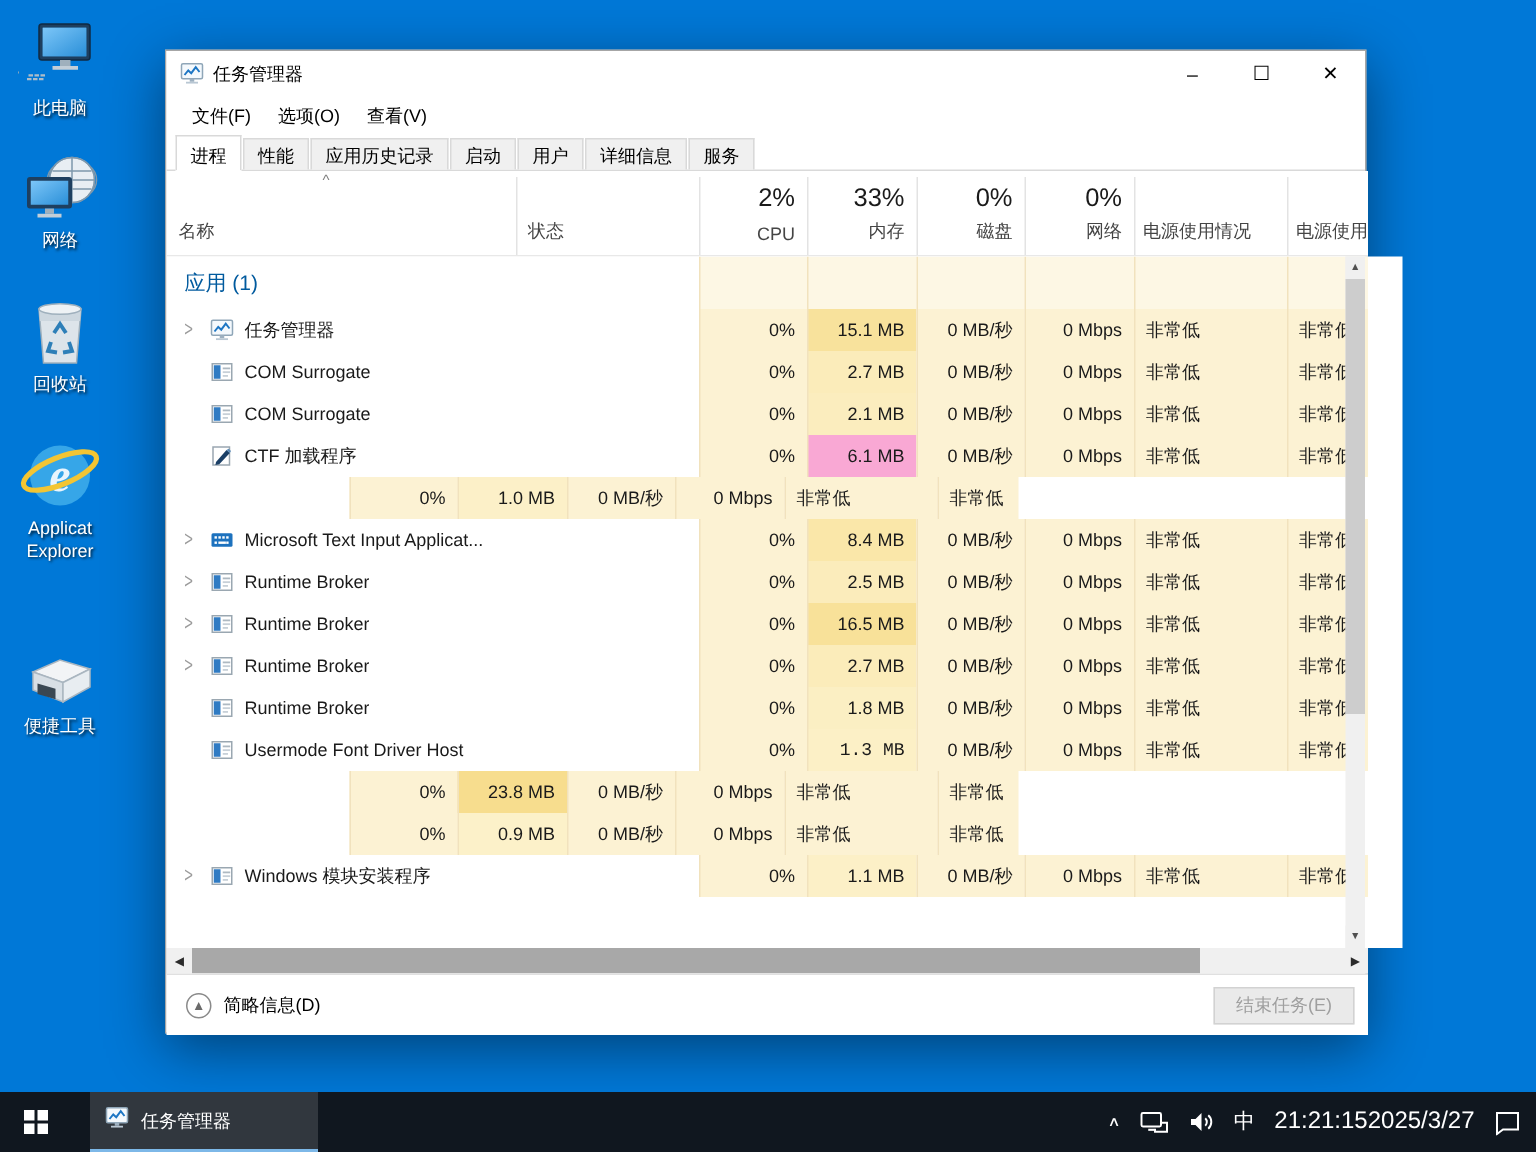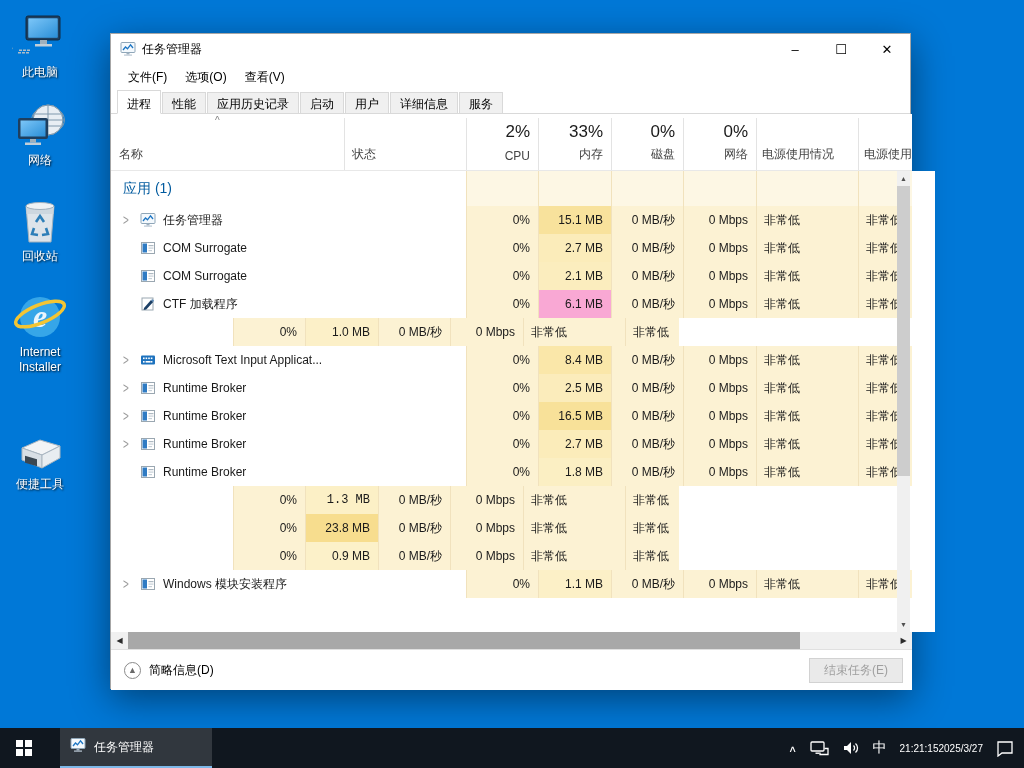--- a/index.html
+++ b/index.html
@@ -91,21 +91,21 @@
   .winlogo { display:grid; grid-template-columns:7px 7px; grid-template-rows:7px 7px; gap:1.5px; }
   .winlogo span { background:#fff; }
   .tbapp { width:152px; margin-left:12px; background:rgba(255,255,255,.14);
     border-bottom:2px solid #7db8e8; display:flex; align-items:center; padding-left:10px; gap:8px; }
   .tbapp .lbl { color:#fff; font-size:12px; }
   .tray { position:absolute; right:0; top:0; height:40px; display:flex; align-items:center;
     gap:13px; padding-right:10px; color:#fff; }
   .trayitem { display:flex; align-items:center; justify-content:center; }
   .tray .chevup { font-size:10px; transform:scale(1.2,.9); }
   .ime { font-size:14px; }
-  .clock { font-size:10px; line-height:1.3; text-align:center; }
+  .clock { font-size:16px; line-height:1.3; text-align:center; }
 </style>
 </head>
 <body>
 
 <div id="desktop">
 
   <div id="desktop-icons">
       <div class="dicon" style="top: 12px;">
         <div class="ic">
           <svg width="56" height="48" viewBox="0 0 56 48">
@@ -172,21 +172,21 @@
       </div>
       <div class="dicon" style="top: 292px;">
         <div class="ic">
           <svg width="56" height="52" viewBox="0 0 56 52">
             <circle cx="28" cy="27" r="20" fill="#36a6e8"></circle>
             <path d="M14 27 a14 14 0 0 1 28 0 l-9 0 a5.5 5.5 0 0 0 -11 0 Z M14 27 a14 14 0 0 0 27 5 l-9 -2 a6 6 0 0 1 -11 -3 Z" fill="#fff" opacity="0"></path>
             <text x="28" y="37" font-size="32" font-weight="bold" font-style="italic" text-anchor="middle" fill="#e9f5fd" font-family="Liberation Serif,serif">e</text>
             <ellipse cx="28" cy="24" rx="26" ry="9" fill="none" stroke="#f3c533" stroke-width="3.5" transform="rotate(-22 28 24)"></ellipse>
           </svg>
         </div>
-        <div class="lbl">Internet Installer</div>
+        <div class="lbl">Applicat Explorer</div>
       </div>
       <div class="dicon" style="top: 424px;">
         <div class="ic">
           <svg width="56" height="40" viewBox="0 0 56 40">
             <path d="M10 14 L28 6 L48 12 L30 21 Z" fill="#f2f4f6" stroke="#aab6c0"></path>
             <path d="M10 14 L30 21 L30 34 L10 26 Z" fill="#d8dfe5" stroke="#aab6c0"></path>
             <path d="M48 12 L30 21 L30 34 L48 24 Z" fill="#e8edf1" stroke="#aab6c0"></path>
             <rect x="13" y="18" width="12" height="7" transform="skewY(16)" fill="#3a4752"></rect>
           </svg>
         </div>
@@ -463,20 +463,33 @@
           </div>
           <div class="c statusc"></div>
           <div class="c cell cpuc" style="background: rgb(252, 242, 211);">0%</div>
           <div class="c cell memc" style="background: rgb(251, 239, 195);">1.8 MB</div>
           <div class="c cell diskc" style="background: rgb(252, 242, 211);">0 MB/秒</div>
           <div class="c cell netc" style="background: rgb(252, 242, 211);">0 Mbps</div>
           <div class="c cell powc" style="background: rgb(252, 242, 211);">非常低</div>
           <div class="c cell pow2c" style="background: rgb(252, 242, 211);">非常低</div>
         </div>
         <div class="trow">
+          <div class="c namec">
+            <span class="chev"></span>
+            <span class="picon">
+              <svg width="16" height="16" viewBox="0 0 16 16">
+                <rect x="1.5" y="2.5" width="13" height="11" fill="#fff" stroke="#9aa7b1"></rect>
+                <rect x="2.5" y="3.5" width="4.5" height="9" fill="#2f7bc3"></rect>
+                <rect x="8.5" y="5" width="5" height="1.2" fill="#aeb9c2"></rect>
+                <rect x="8.5" y="7.5" width="5" height="1.2" fill="#c7d0d8"></rect>
+                <rect x="8.5" y="10" width="3.5" height="1.2" fill="#c7d0d8"></rect>
+              </svg>
+            </span>
+            <span class="pname">Usermode Font Driver Host</span>
+          </div>
           <div class="c statusc"></div>
           <div class="c cell cpuc" style="background: rgb(252, 242, 211);">0%</div>
           <div class="c cell memc" style="background: rgb(252, 240, 198); font-family: Liberation Mono, monospace;">1.3 MB</div>
           <div class="c cell diskc" style="background: rgb(252, 242, 211);">0 MB/秒</div>
           <div class="c cell netc" style="background: rgb(252, 242, 211);">0 Mbps</div>
           <div class="c cell powc" style="background: rgb(252, 242, 211);">非常低</div>
           <div class="c cell pow2c" style="background: rgb(252, 242, 211);">非常低</div>
         </div>
         <div class="trow">
           <div class="c statusc"></div>

